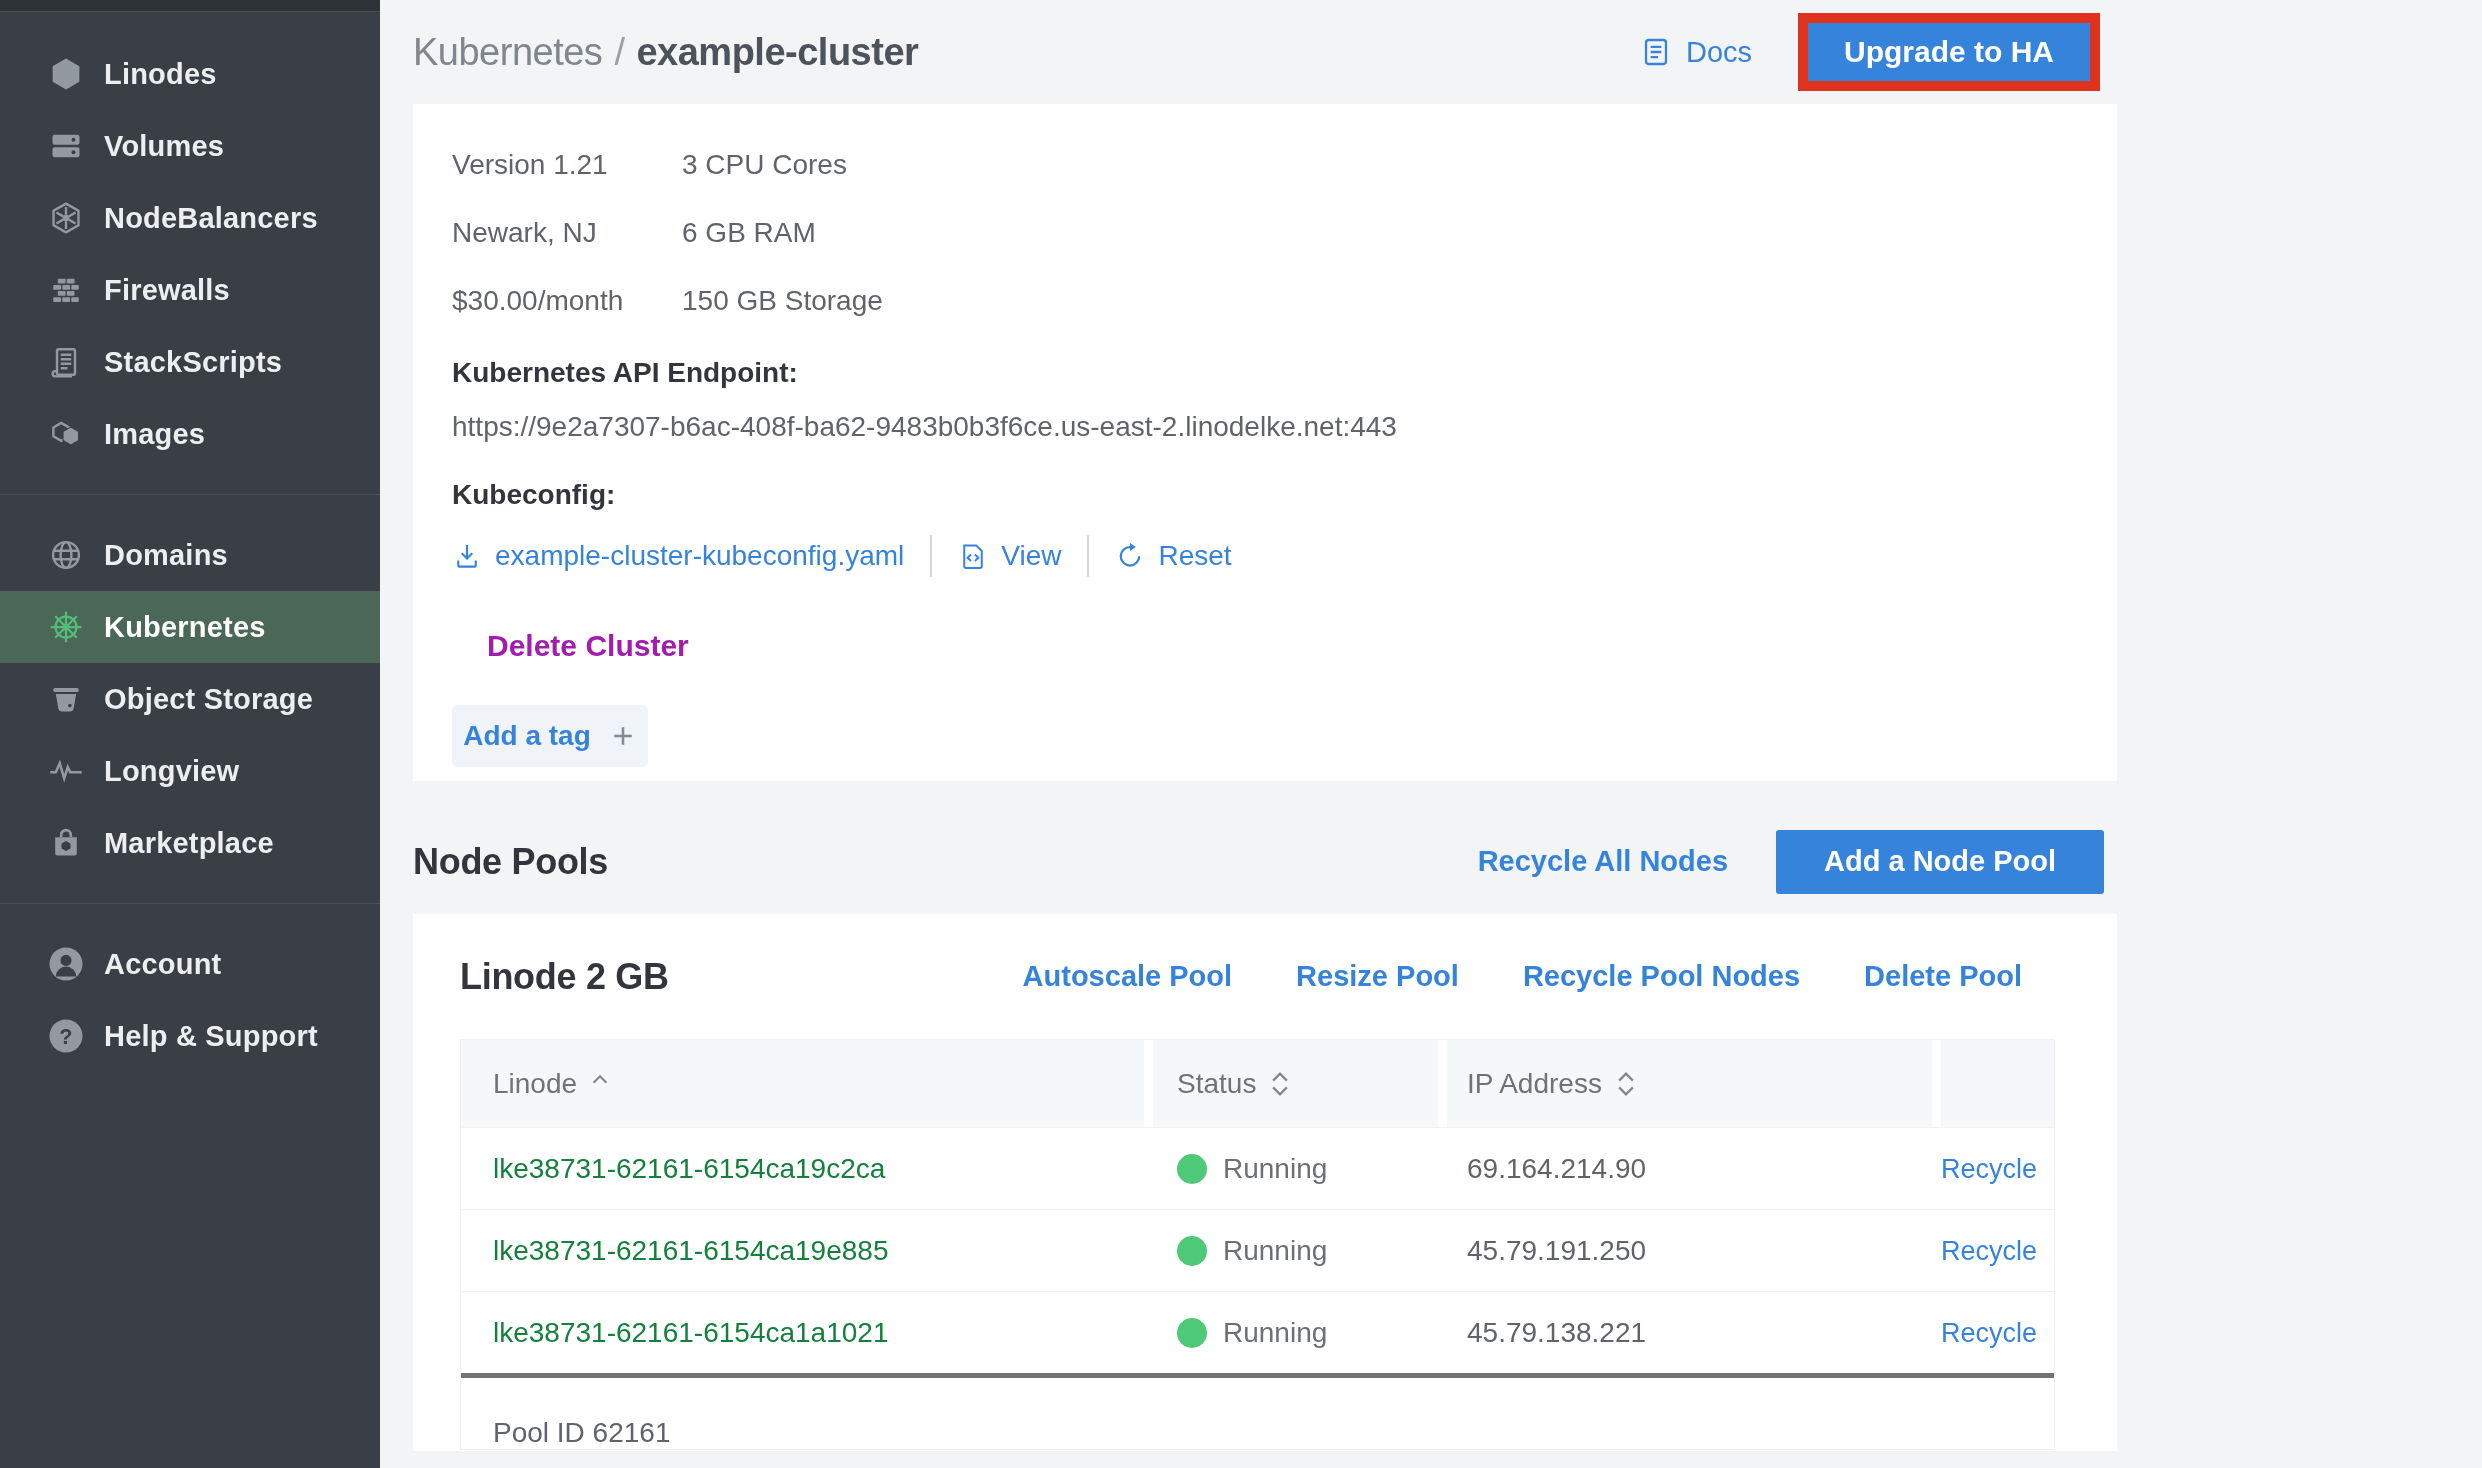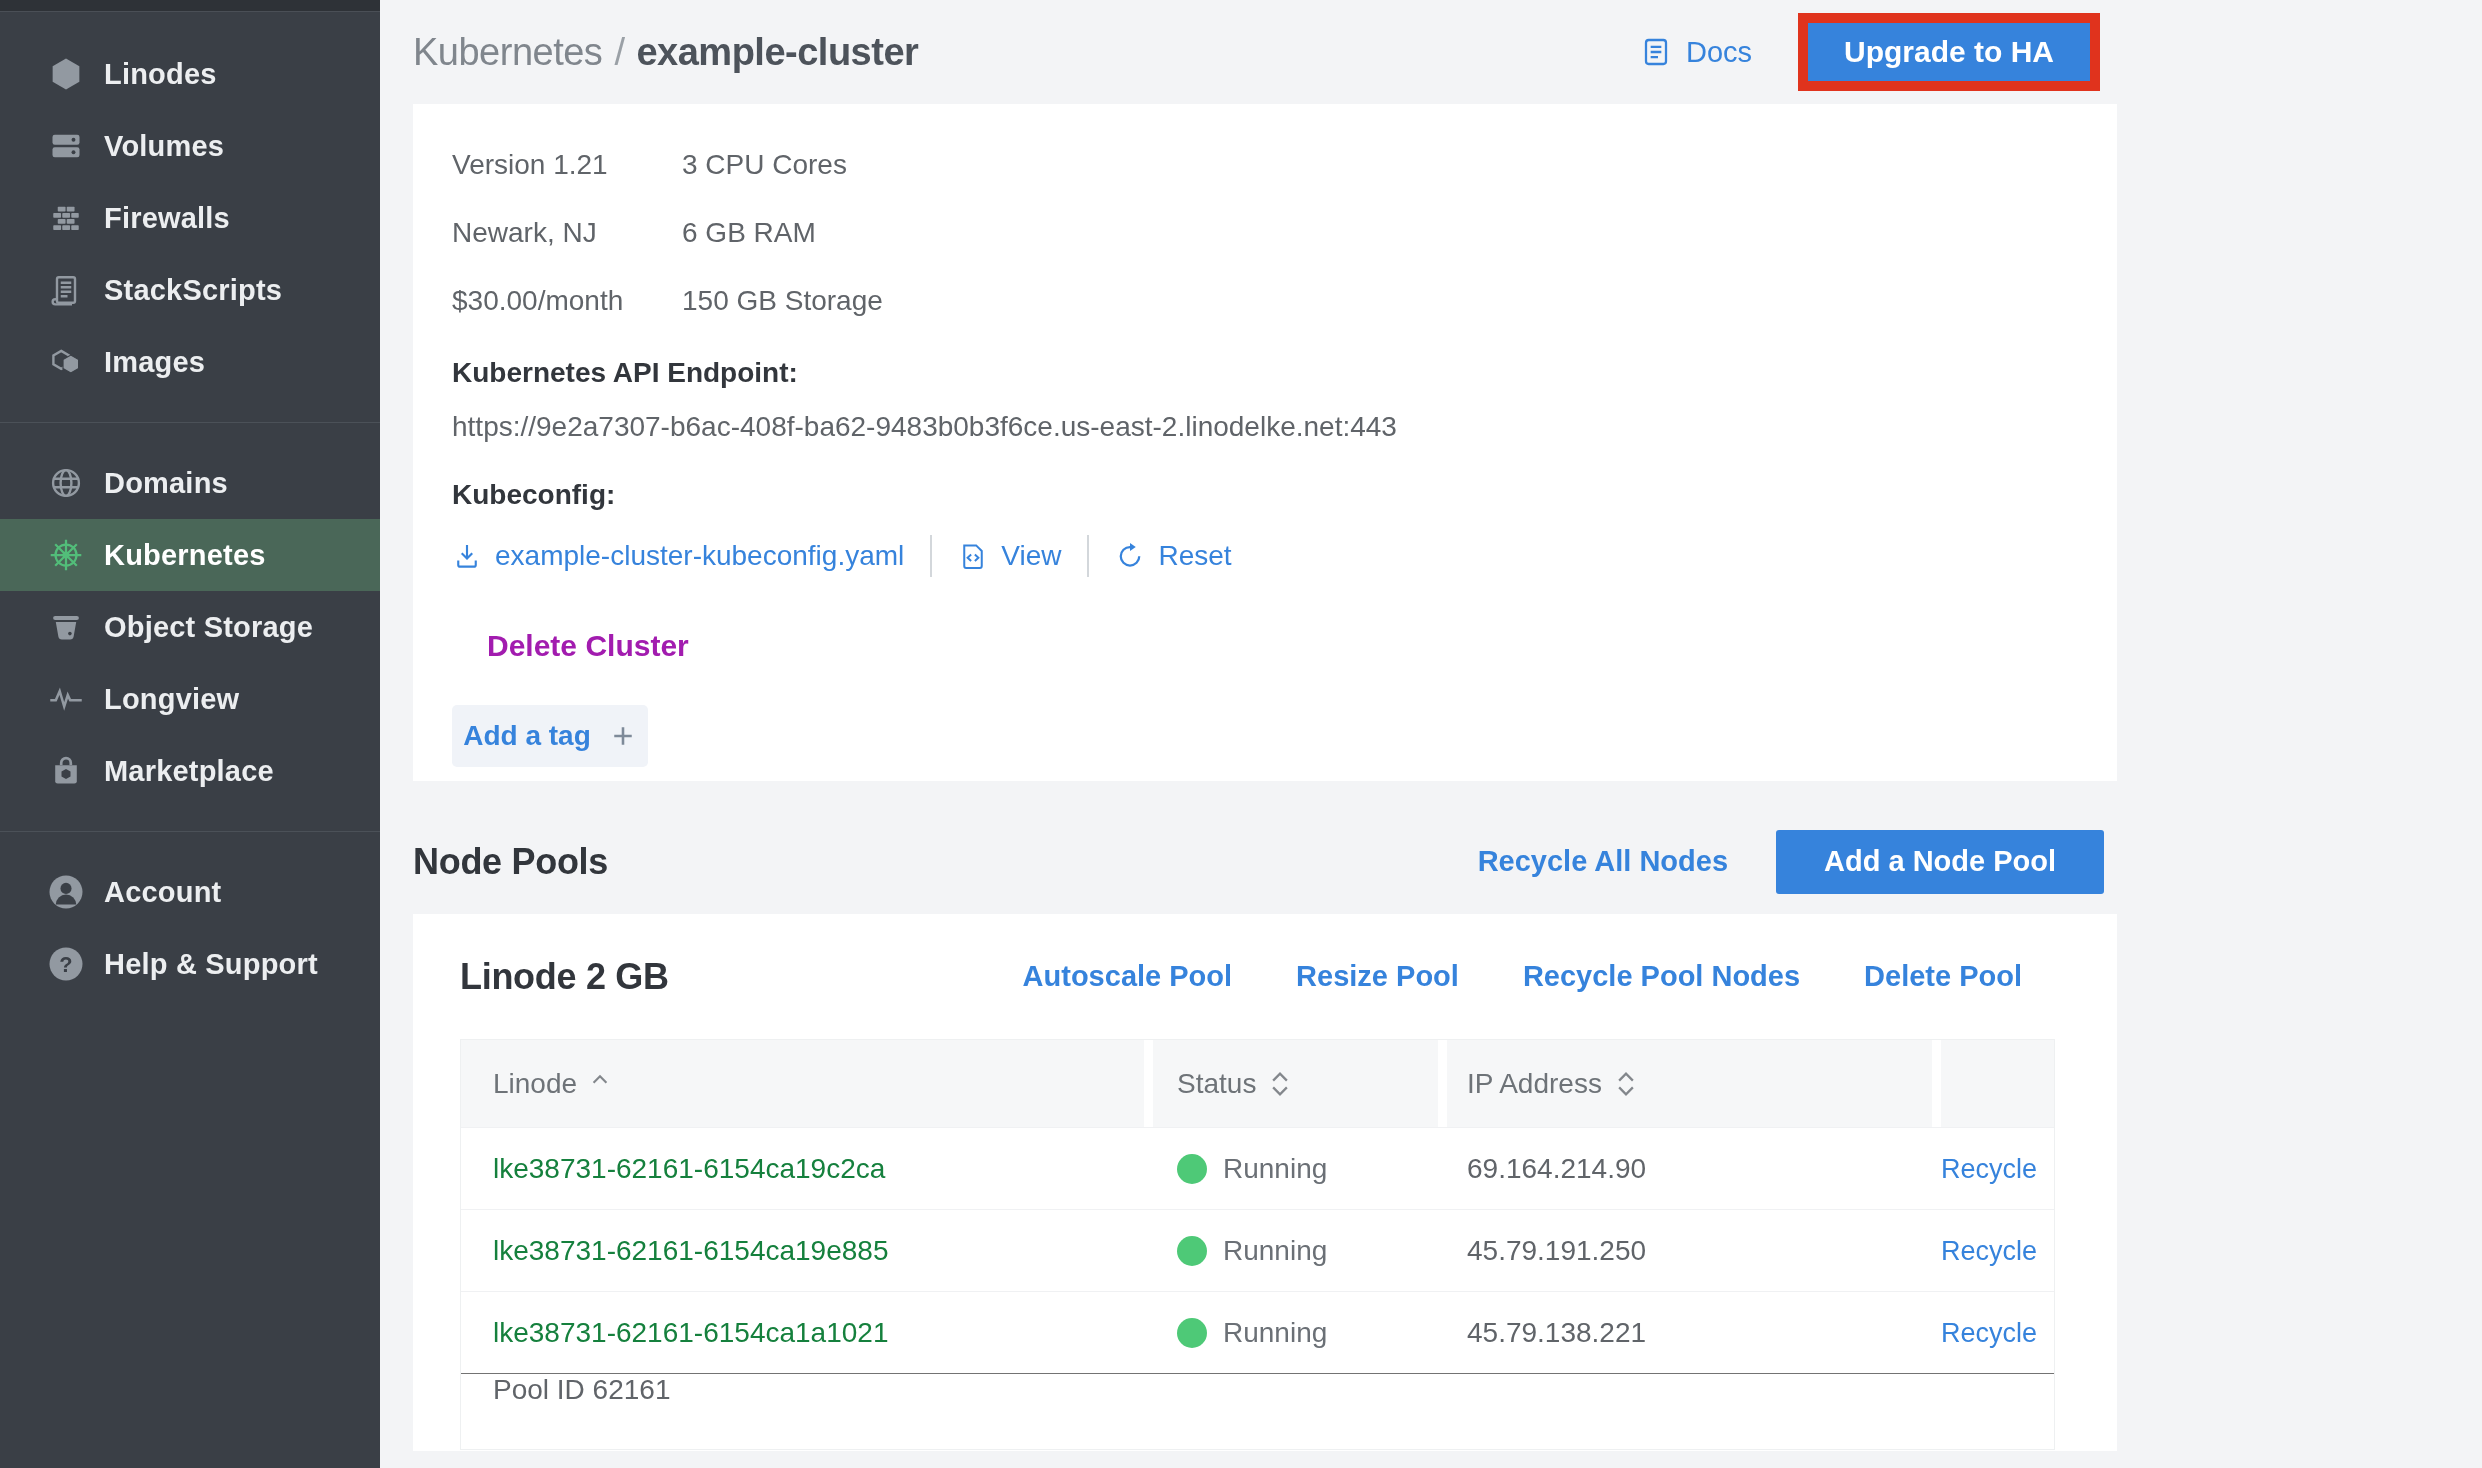--- a/index.html
+++ b/index.html
@@ -107,21 +107,21 @@
   .col-linode { width: 692px; padding-left: 32px; border-right: 9px solid transparent; }
   .col-status { width: 294px; padding-left: 24px; border-right: 9px solid transparent; display: flex; align-items: center; }
   .col-ip     { width: 494px; padding-left: 20px; border-right: 9px solid transparent; }
   .col-actions{ flex: 1; padding-right: 17px; text-align: right; }
   .t-head .col-linode, .t-head .col-status, .t-head .col-ip { border-right: 9px solid #ffffff; }
   .body-row { height: 82px; border-top: 1px solid #f0f1f3; }
   .node-link { color: #15803d; cursor: pointer; }
   .status-dot { width: 30px; height: 30px; border-radius: 50%; background: #4ec977; margin-right: 16px; flex: none; }
   .status-text { color: #6b7076; }
   .recycle-link { color: #3683dc; font-size: 27px; cursor: pointer; }
-  .pool-footer { height: 76px; border-top: 1px solid #737373; display: flex; align-items: flex-start; padding-left: 32px; }
+  .pool-footer { height: 76px; border-top: 5px solid #737373; display: flex; align-items: flex-end; padding-left: 32px; }
   .pool-footer .cell { color: #606469; }
 
   .sort-icn { margin-left: 12px; flex: none; }
 </style>
 </head>
 <body>
 
 <div class="app">
 
   <aside class="sidebar">
@@ -135,20 +135,28 @@
         <span class="lbl">Linodes</span>
       </div>
       <div class="nav-item">
         <svg class="icn" viewBox="0 0 24 24">
             <rect x="3" y="4.5" width="18" height="6.6" rx="1.5" fill="#9299a1"></rect>
             <circle cx="17" cy="7.8" r="1.3" fill="#3a3f46"></circle>
             <rect x="3" y="12.9" width="18" height="6.6" rx="1.5" fill="#9299a1"></rect>
             <circle cx="17" cy="16.2" r="1.3" fill="#3a3f46"></circle>
           </svg>
         <span class="lbl">Volumes</span>
+      </div>
+      <div class="nav-item">
+        <svg class="icn" viewBox="0 0 24 24" fill="none" stroke="#9299a1" stroke-width="1.6">
+            <path d="M12 2.4 20.3 7.2v9.6L12 21.6 3.7 16.8V7.2Z"></path>
+            <circle cx="12" cy="12" r="2.2" fill="#9299a1" stroke="none"></circle>
+            <path d="M12 9.8V4.6M12 14.2v5.2M10.1 10.9 5.6 8.3M13.9 10.9l4.5-2.6M10.1 13.1l-4.5 2.6M13.9 13.1l4.5 2.6"></path>
+          </svg>
+        <span class="lbl">NodeBalancers</span>
       </div>
       <div class="nav-item">
         <svg class="icn" viewBox="0 0 24 24" fill="#9299a1">
             <rect x="6.5" y="4.5" width="5.2" height="3.2" rx="0.5"></rect>
             <rect x="12.5" y="4.5" width="5.2" height="3.2" rx="0.5"></rect>
             <rect x="3.5" y="8.6" width="5.2" height="3.2" rx="0.5"></rect>
             <rect x="9.5" y="8.6" width="5.2" height="3.2" rx="0.5"></rect>
             <rect x="15.5" y="8.6" width="5" height="3.2" rx="0.5"></rect>
             <rect x="6.5" y="12.7" width="5.2" height="3.2" rx="0.5"></rect>
             <rect x="12.5" y="12.7" width="5.2" height="3.2" rx="0.5"></rect>

